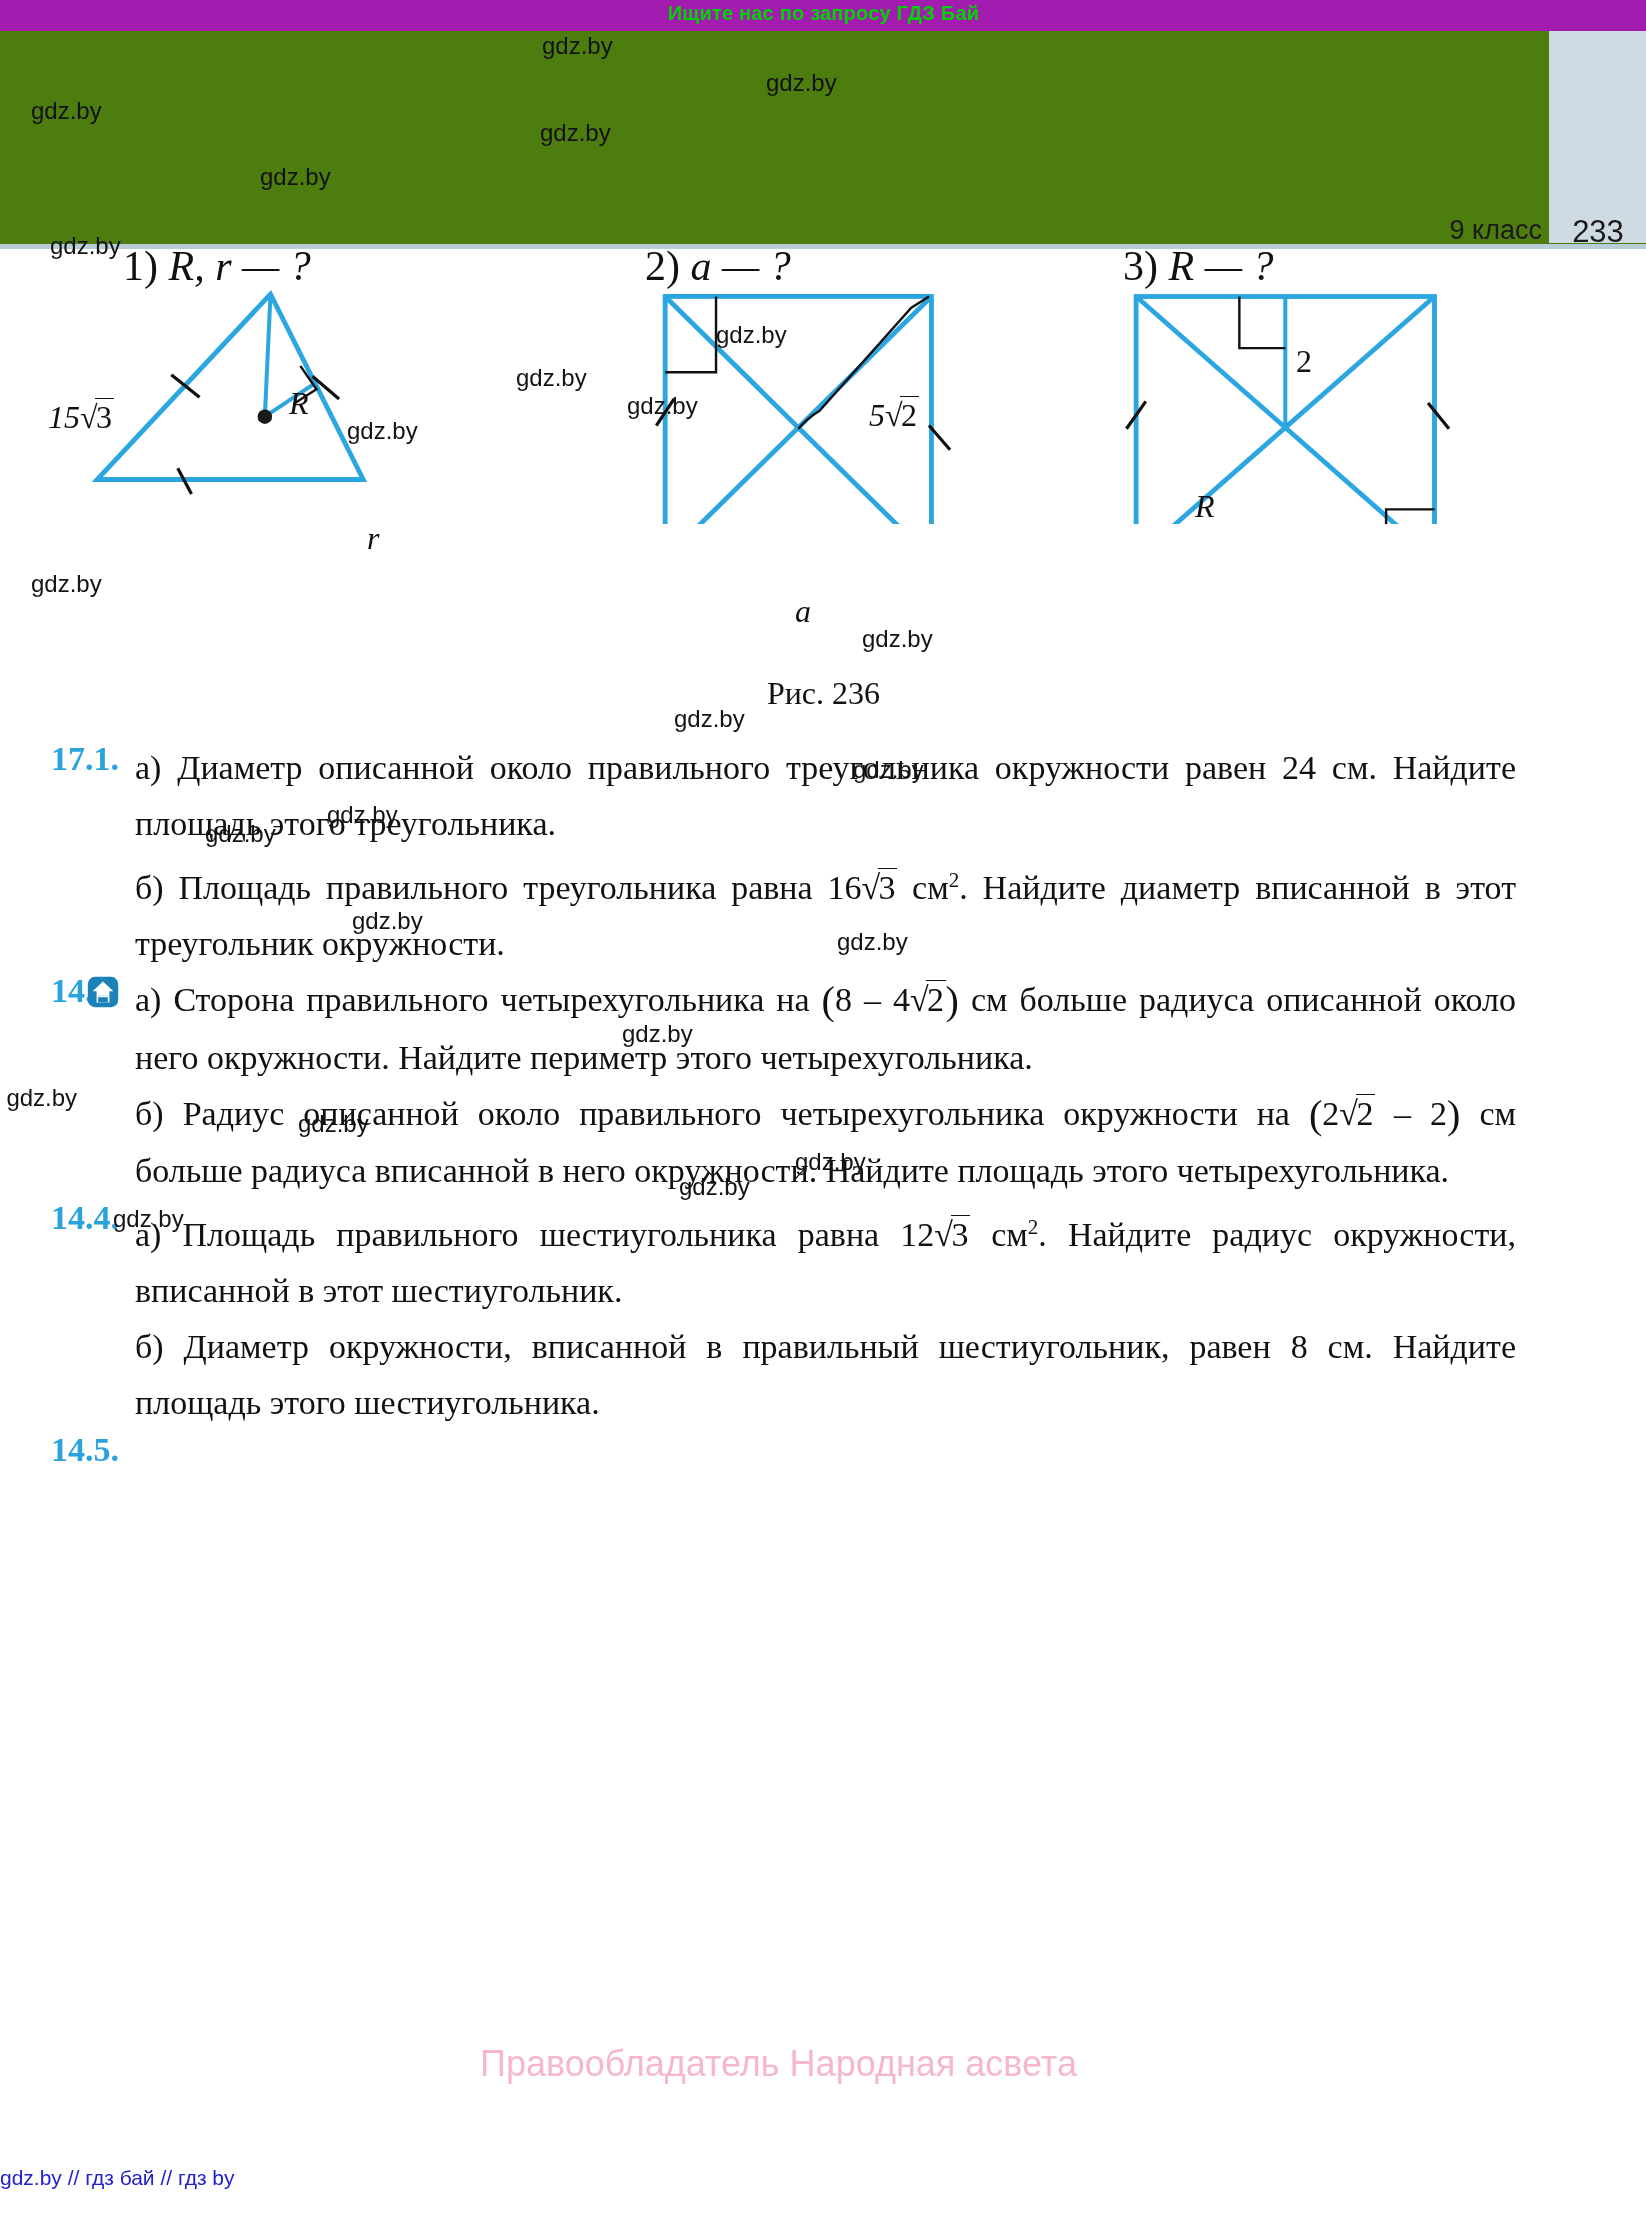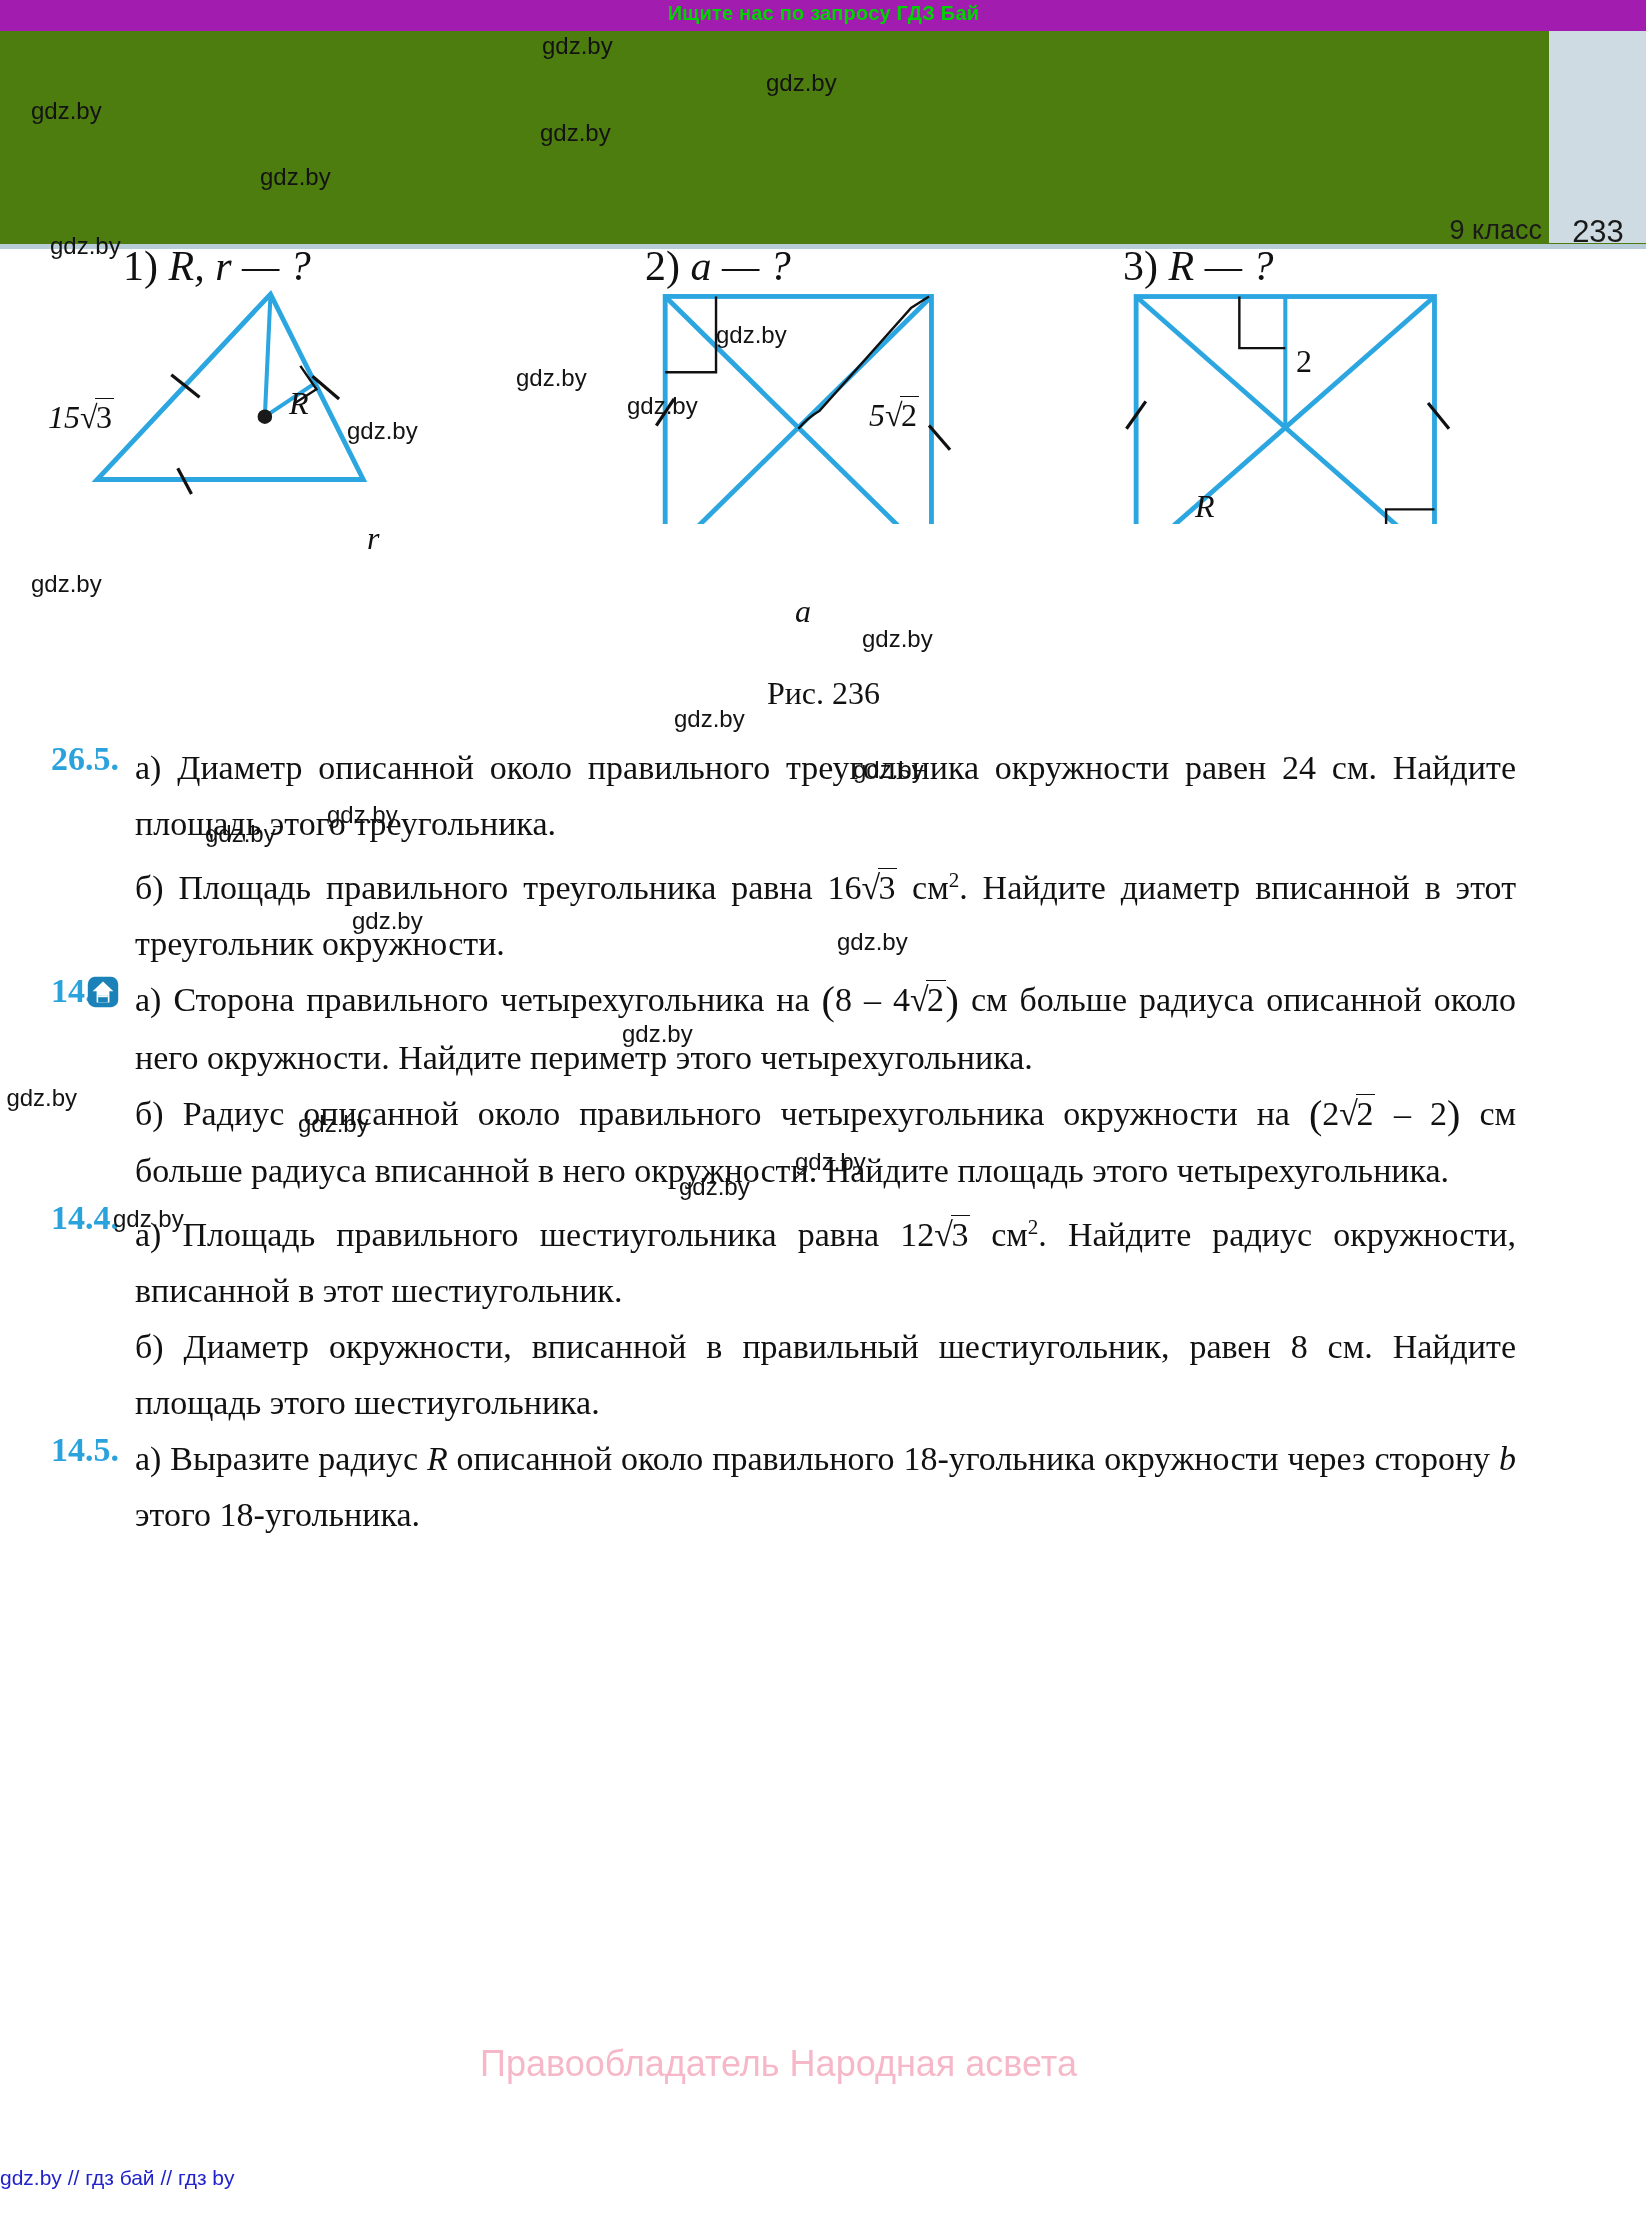--- a/index.html
+++ b/index.html
@@ -224,21 +224,21 @@
 
   <div class="mathlbl roman" style="left:1296px; top:93px;">2</div>
   <div class="mathlbl" style="left:1195px; top:238px;">R</div>
 
 </div>
 
 <div id="rис236">Рис. 236</div>
 
 <div id="exercises">
     <div class="exercise">
-      <div class="ex-num">26.5.</div>
+      <div class="ex-num">17.1.</div>
       <div class="ex-body">
         <p><span>а) Диаметр описанной около правильного треугольника окружности равен 24 см. Найдите площадь этого треугольника.</span></p>
         <p><span>б) Площадь правильного треугольника равна </span><span class="rad"><span>16</span><span class="sign">√</span><span class="rand">3</span></span><span> см</span><span class="sup">2</span><span>. Найдите диаметр вписанной в этот треугольник окружности.</span></p>
       </div>
     </div>
     <div class="exercise">
       <div class="ex-num">14.3.</div>
       <div class="home-icon"><svg viewBox="0 0 40 40" width="32" height="32">
           <rect x="1" y="1" width="38" height="38" rx="9" ry="9" fill="#1a82b8"></rect>
           <path d="M20 7 L33 19 L28 19 L28 33 L12 33 L12 19 L7 19 Z" fill="#ffffff"></path>
@@ -252,23 +252,20 @@
     </div>
     <div class="exercise">
       <div class="ex-num">14.4.</div>
       <div class="ex-body">
         <p><span>а) Площадь правильного шестиугольника равна </span><span class="rad"><span>12</span><span class="sign">√</span><span class="rand">3</span></span><span> см</span><span class="sup">2</span><span>. Найдите радиус окружности, вписанной в этот шестиугольник.</span></p>
         <p><span>б) Диаметр окружности, вписанной в правильный шестиугольник, равен 8 см. Найдите площадь этого шестиугольника.</span></p>
       </div>
     </div>
     <div class="exercise">
       <div class="ex-num">14.5.</div>
-      <div class="ex-body">
-        <p><span>а) Выразите радиус </span><span class="ital">R</span><span> описанной около правильного 18-угольника окружности через сторону </span><span class="ital">b</span><span> этого 18-угольника.</span></p>
-      </div>
     </div>
   </div>
 
 <div id="copyright-wm" style="left:480px; top:2043px;">Правообладатель Народная асвета</div>
 
 <div id="footer-links">gdz.by  //  гдз бай  //  гдз by</div>
 
 <div class="wm" style="left: 542px; top: 32px; font-size: 24px;">gdz.by</div>
 <div class="wm" style="left: 766px; top: 69px; font-size: 24px;">gdz.by</div>
 <div class="wm" style="left: 31px; top: 97px; font-size: 24px;">gdz.by</div>

